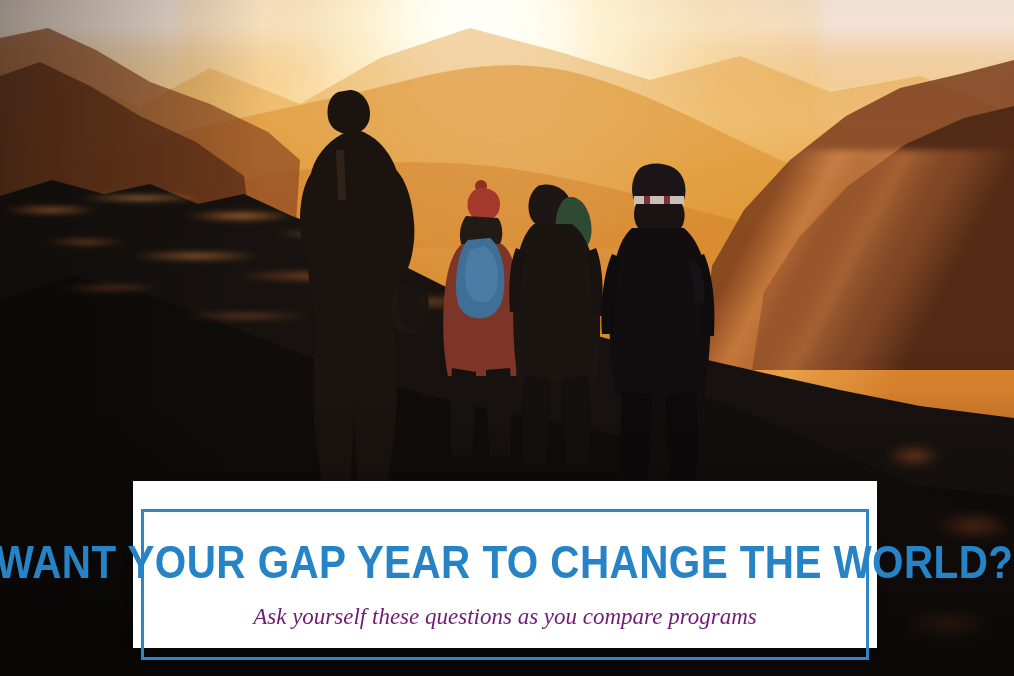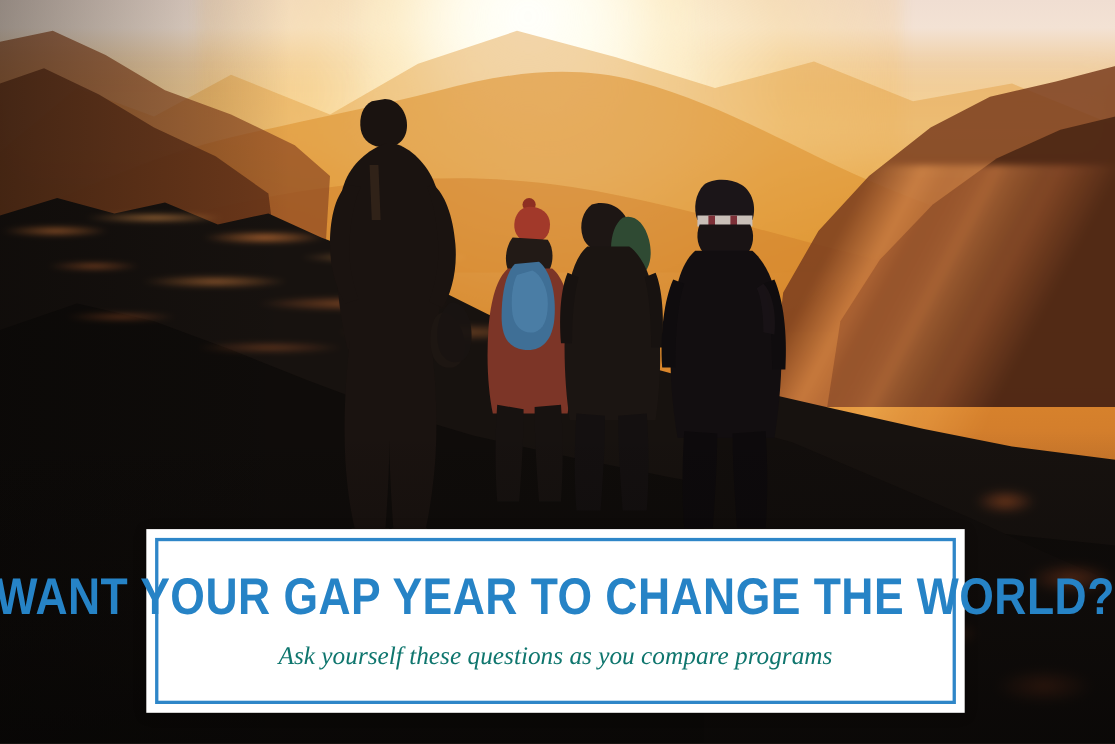--- a/index.html
+++ b/index.html
@@ -137,37 +137,38 @@
     box-shadow:0 2px 10px rgba(0,0,0,.30);
   }
   .card-inner{
     width:100%;height:100%;
     border:3px solid #2e86c8;
     box-sizing:border-box;
     display:flex;
     flex-direction:column;
     align-items:center;
     justify-content:center;
+    margin-top:20px;
   }
   .headline{
     color:#2683c6;
     font-family:"Liberation Sans Narrow","Liberation Sans",sans-serif;
     font-weight:700;
     font-size:47px;
     line-height:1;
     letter-spacing:.5px;
     text-transform:uppercase;
     white-space:nowrap;
     transform:scaleX(.86);
     transform-origin:center;
     margin:0 0 4px 0;
     text-align:center;
   }
   .subhead{
-    color:#0f766e;
+    color:#701a75;
     font-family:"Liberation Serif","DejaVu Serif",serif;
     font-style:italic;
     font-size:23px;
     line-height:1.2;
     margin:14px 0 0 0;
     white-space:nowrap;
     text-align:center;
   }
 </style>
 </head>

